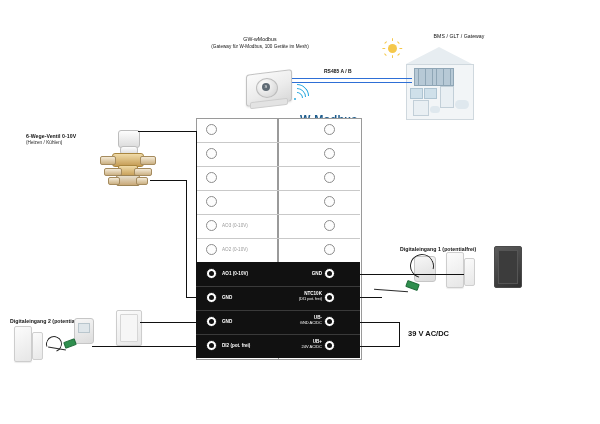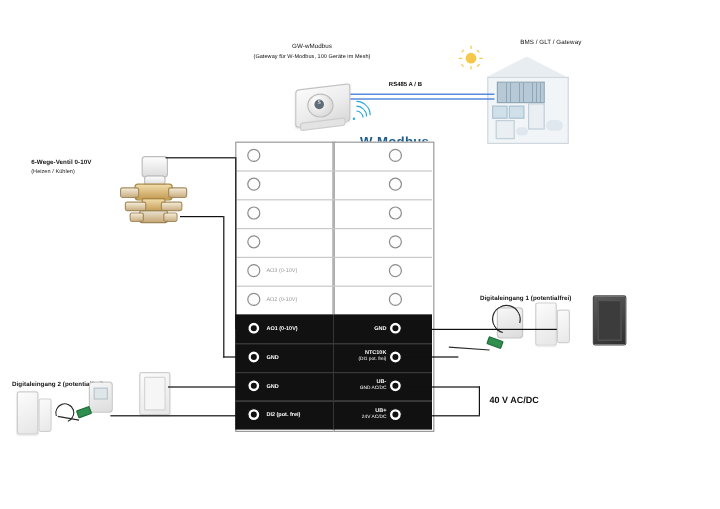--- a/index.html
+++ b/index.html
@@ -320,18 +320,18 @@
     <div class="panel" style="left:446px;top:252px;width:16px;height:34px;"></div>
     <div class="magnet" style="left:464px;top:258px;width:9px;height:26px;"></div>
 
     <div class="panel-dark" style="left:494px;top:246px;width:26px;height:40px;"></div>
     <div class="abs" style="left:498px;top:250px;width:18px;height:32px;background:#3c3c3c;border:1px solid #555;"></div>
   </div>
 
   <div class="wire wireh" style="left:334px;top:274px;width:130px;"></div>
   <div class="wire wireh" style="left:334px;top:297px;width:48px;"></div>
 
-  <div class="txt-24v" style="left:408px;top:329px;">40 V AC/DC</div>
+  <div class="txt-24v" style="left:408px;top:329px;">39 V AC/DC</div>
   <div class="wire wireh" style="left:334px;top:322px;width:66px;"></div>
   <div class="wire wireh" style="left:334px;top:346px;width:66px;"></div>
   <div class="wire wirev" style="left:399px;top:322px;height:24px;"></div>
 
 </div>
 
 </body></html>

